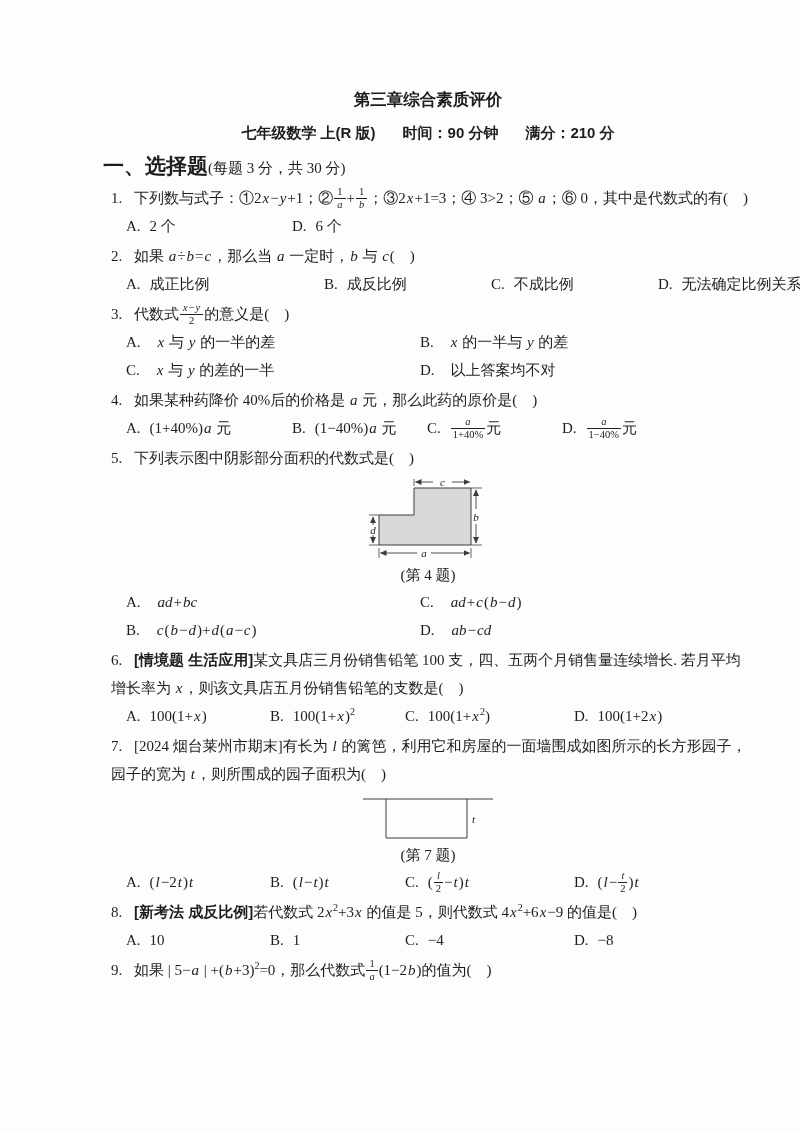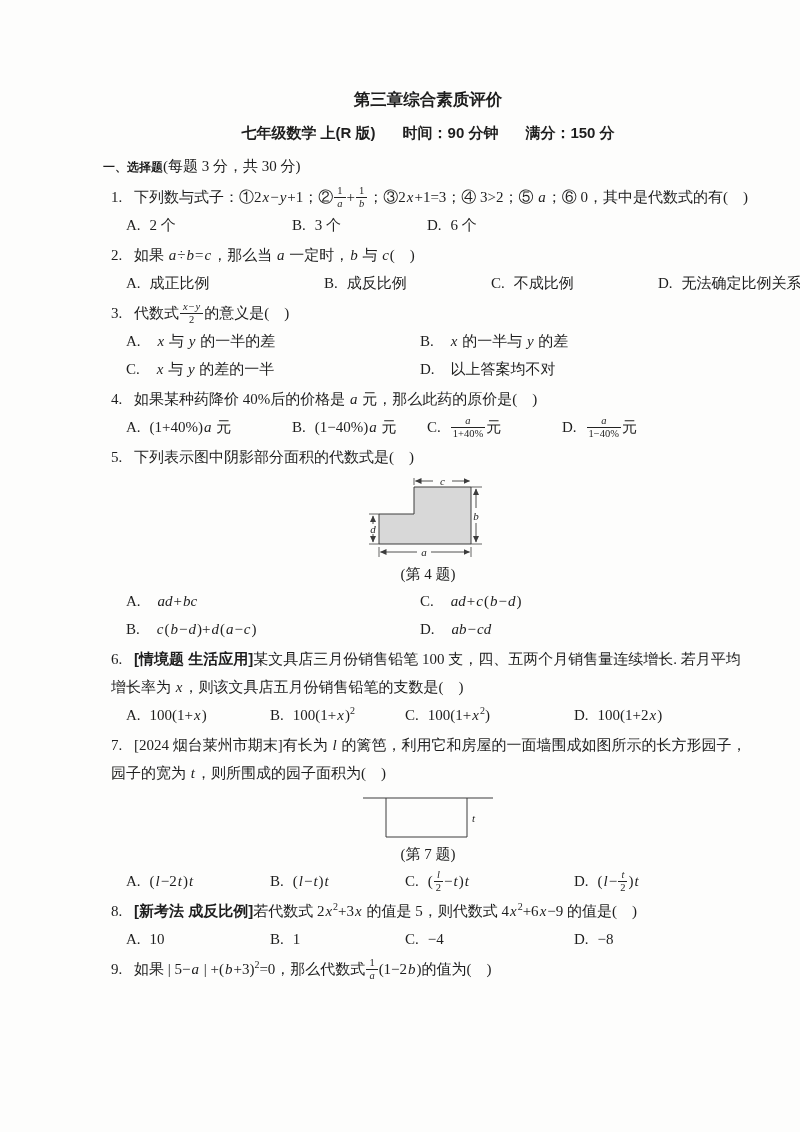--- a/index.html
+++ b/index.html
@@ -16,21 +16,21 @@
   .h1 {
     text-align: center; font-weight: bold; font-size: 16.5px; line-height: 20px;
     font-family: "Liberation Sans", "DejaVu Sans", sans-serif;
   }
   .subtitle {
     text-align: center; font-weight: bold; font-size: 15px; line-height: 19px;
     margin-top: 14px; font-family: "Liberation Sans", "DejaVu Sans", sans-serif;
   }
   .subtitle .gap { margin-left: 27px; }
   .section { margin-top: 10px; line-height: 28px; }
-  .section b { font-family: "Liberation Sans", "DejaVu Sans", sans-serif; font-size: 12px; }
+  .section b { font-family: "Liberation Sans", "DejaVu Sans", sans-serif; font-size: 21px; }
   .q { margin-top: 2px; }
   .qline { line-height: 28px; margin-left: 8px; }
   .qnum { display: inline-block; min-width: 13px; margin-right: 10px; }
   i { font-style: italic; padding: 0 1px; }
   b.tag { font-family: "Liberation Sans", "DejaVu Sans", sans-serif; font-weight: bold; }
   .opts { display: grid; line-height: 28px; margin-left: 15px; }
   .opt { white-space: nowrap; margin-left: 8px; }
   .olab { margin-right: 9px; }
   .opts.two .olab { margin-right: 16px; }
   sup { font-size: 10px; line-height: 0; }
@@ -45,31 +45,30 @@
   svg { vertical-align: top; }
   svg text { font-family: "Liberation Serif", "DejaVu Serif", serif; font-style: italic; font-size: 11px; fill: #1d1d1d; }
   svg line, svg polygon { stroke: #3c3c3c; }
 </style>
 </head>
 <body>
 
 <div class="page">
   <div class="h1">第三章综合素质评价</div>
   <div class="subtitle">
-    <span>七年级数学 上(R 版)</span><span class="gap">时间：90 分钟</span><span class="gap">满分：150 分</span>
+    <span>七年级数学 上(R 版)</span><span class="gap">时间：90 分钟</span><span class="gap">满分：210 分</span>
   </div>
   <div class="section">
     <b>一、选择题</b><span>(每题 3 分，共 30 分)</span>
   </div>
   <div id="questions">
       <div class="q">
         <div class="qline"><span class="qnum">1.</span><span class="qtext">下列数与式子：①2<i>x</i>−<i>y</i>+1；②<span class="frac"><span class="fn">1</span><span class="fd"><i>a</i></span></span>+<span class="frac"><span class="fn">1</span><span class="fd"><i>b</i></span></span>；③2<i>x</i>+1=3；④ 3&gt;2；⑤ <i>a</i>；⑥ 0，其中是代数式的有(&nbsp;&nbsp;&nbsp;&nbsp;)</span></div>
         <div class="opts " style="grid-template-columns: 166px 135px 135px 1fr;">
           <span class="opt"><span class="olab">A.</span><span class="otext">2 个</span></span>
-          <span class="opt"><span class="olab">B.</span><span class="otext">3 个</span></span>
           <span class="opt"><span class="olab">D.</span><span class="otext">6 个</span></span>
         </div>
       </div>
       <div class="q">
         <div class="qline"><span class="qnum">2.</span><span class="qtext">如果 <i>a</i>÷<i>b</i>=<i>c</i>，那么当 <i>a</i> 一定时，<i>b</i> 与 <i>c</i>(&nbsp;&nbsp;&nbsp;&nbsp;)</span></div>
         <div class="opts " style="grid-template-columns: 166px 135px 135px 1fr; gap: 32px;">
           <span class="opt"><span class="olab">A.</span><span class="otext">成正比例</span></span>
           <span class="opt"><span class="olab">B.</span><span class="otext">成反比例</span></span>
           <span class="opt"><span class="olab">C.</span><span class="otext">不成比例</span></span>
           <span class="opt"><span class="olab">D.</span><span class="otext">无法确定比例关系</span></span>

